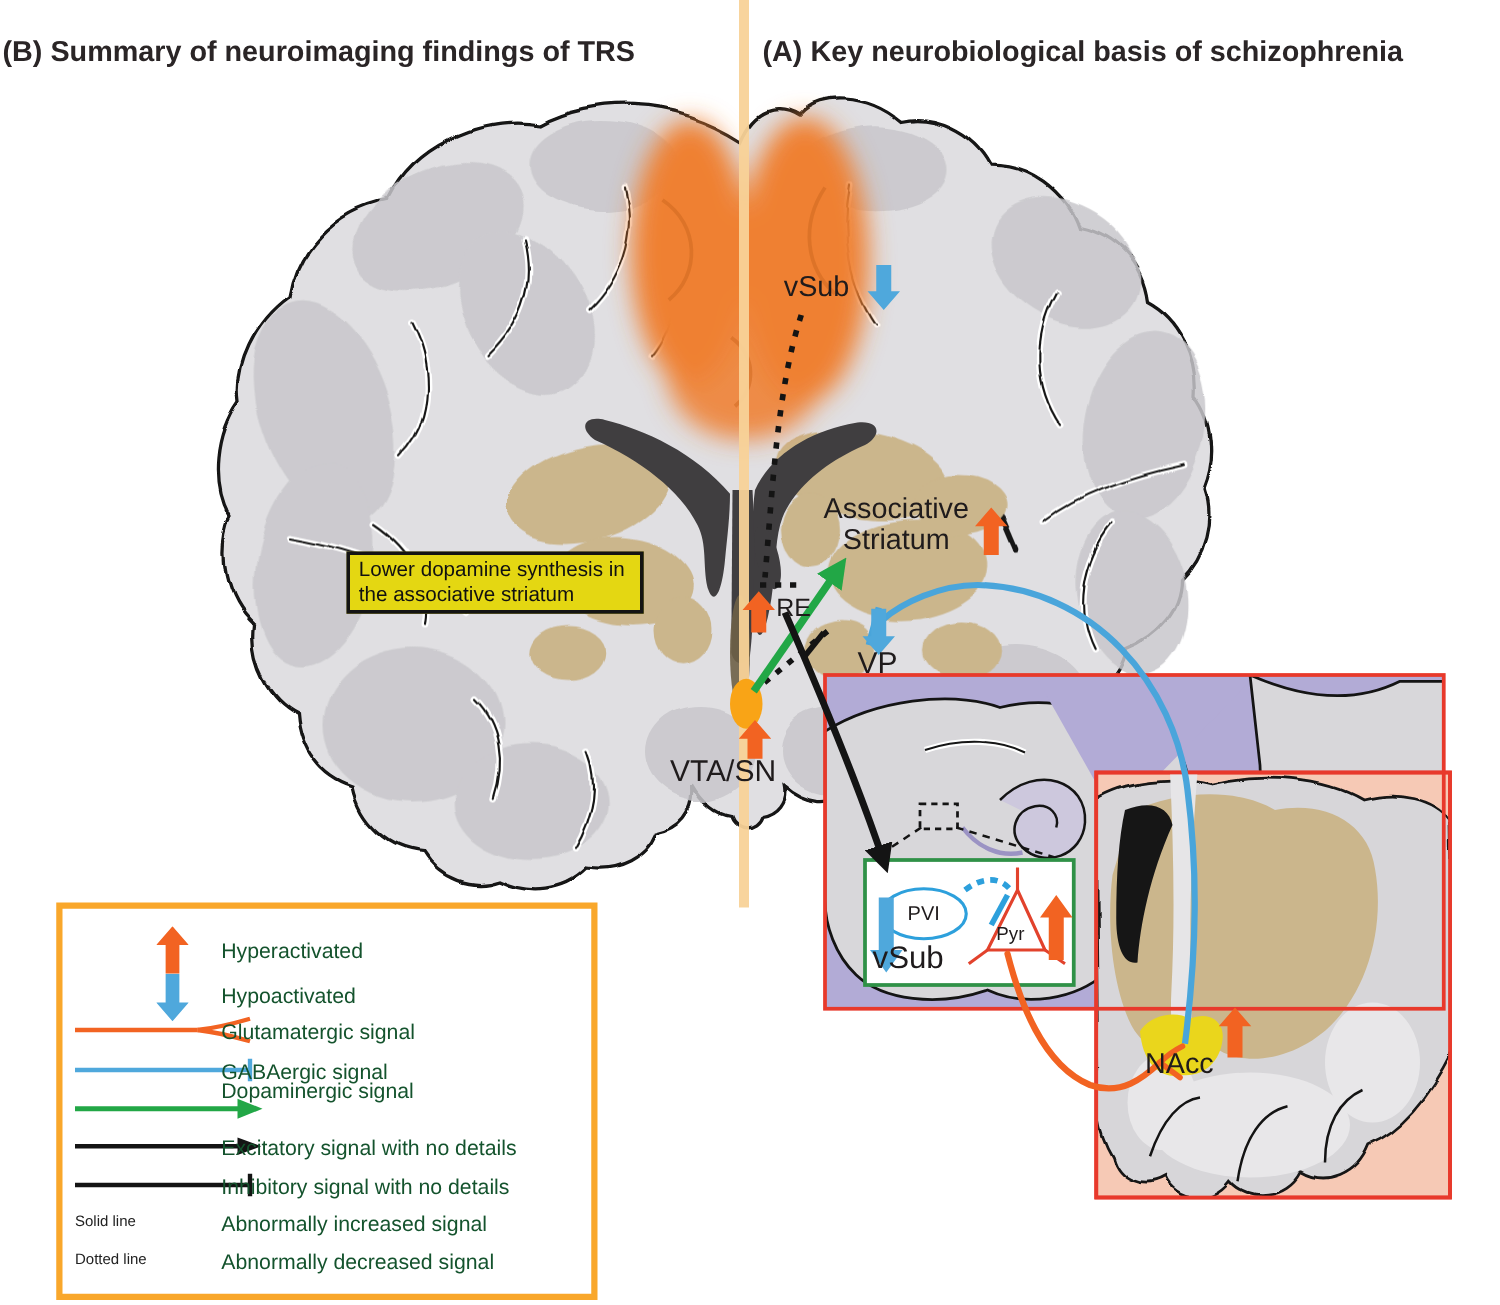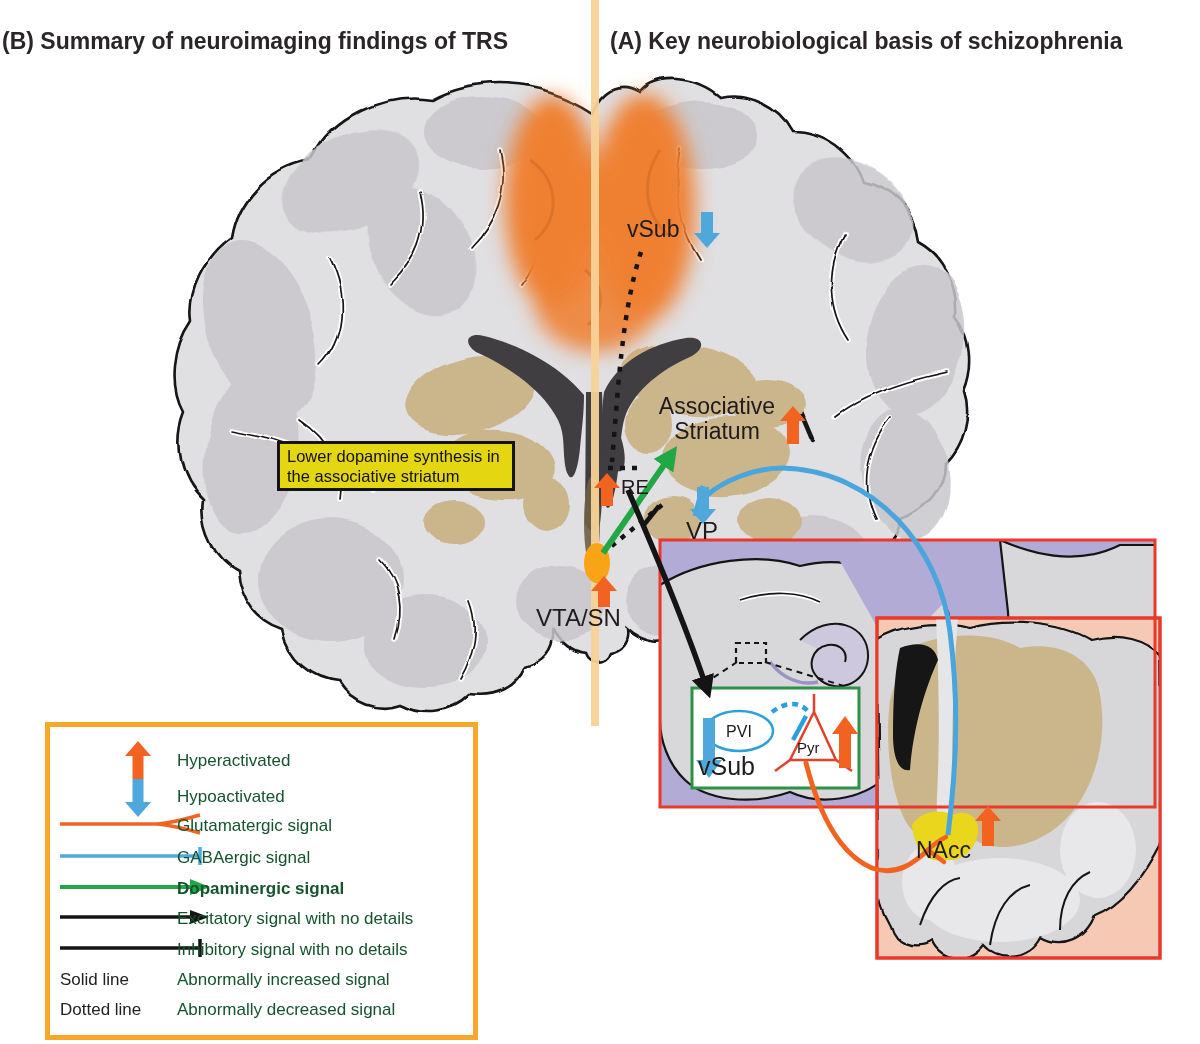--- a/index.html
+++ b/index.html
@@ -7,21 +7,21 @@
          font-family:"Liberation Sans", sans-serif;color:#1f1b1c;}
   #figsvg{position:absolute;left:0;top:0;}
   .abs{position:absolute;}
   .title{font-size:23px;font-weight:bold;color:#2a2526;white-space:nowrap;z-index:30;}
   .callout{background:#e4d712;border:3px solid #141414;padding:2px 7px;font-size:16.5px;
            line-height:1.22;color:#111;z-index:25;max-width:230px;}
   .blabel{font-size:23px;z-index:26;white-space:nowrap;}
   .small{font-size:16px;}
   #legend{left:45px;top:722px;width:423px;height:308px;border:5px solid #f9a72b;background:#fff;z-index:28;}
   .leg-label{position:absolute;left:127px;font-size:17px;color:#14532d;white-space:nowrap;}
-  .leg-symtext{position:absolute;left:10px;font-size:17px;color:#222;white-space:nowrap;}
+  .leg-symtext{position:absolute;left:10px;font-size:12px;color:#222;white-space:nowrap;}
   .leg-sym{position:absolute;}
 </style>
 </head>
 <body>
 
 <div id="stage">
 
 <svg id="figsvg" width="1200" height="1044" viewBox="0 0 1200 1044">
   <defs>
     <filter id="rough" x="-8%" y="-8%" width="116%" height="116%">
@@ -314,20 +314,20 @@
     <path d="M2 11 L142 11" stroke="#141414" stroke-width="3.5" fill="none"></path>
     <path d="M142 2 L142 20" stroke="#141414" stroke-width="3.5" fill="none"></path>
   </svg>
   <span class="leg-symtext" style="top:243px;">Solid line</span>
   <span class="leg-symtext" style="top:273px;">Dotted line</span>
 
   <span class="leg-label" style="top:24px;">Hyperactivated</span>
   <span class="leg-label" style="top:60px;">Hypoactivated</span>
   <span class="leg-label" style="top:89px;text-align:right;">Glutamatergic signal</span>
   <span class="leg-label" style="top:121px;">GABAergic signal</span>
-  <span class="leg-label" style="top:152px;font-weight:bold;">Dopaminergic signal</span>
+  <span class="leg-label" style="top:136px;">Dopaminergic signal</span>
   <span class="leg-label" style="top:182px;text-align:right;">Excitatory signal with no details</span>
   <span class="leg-label" style="top:213px;">Inhibitory signal with no details</span>
   <span class="leg-label" style="top:243px;">Abnormally increased signal</span>
   <span class="leg-label" style="top:273px;">Abnormally decreased signal</span>
 </div>
 
 </div>
 
 </body></html>

